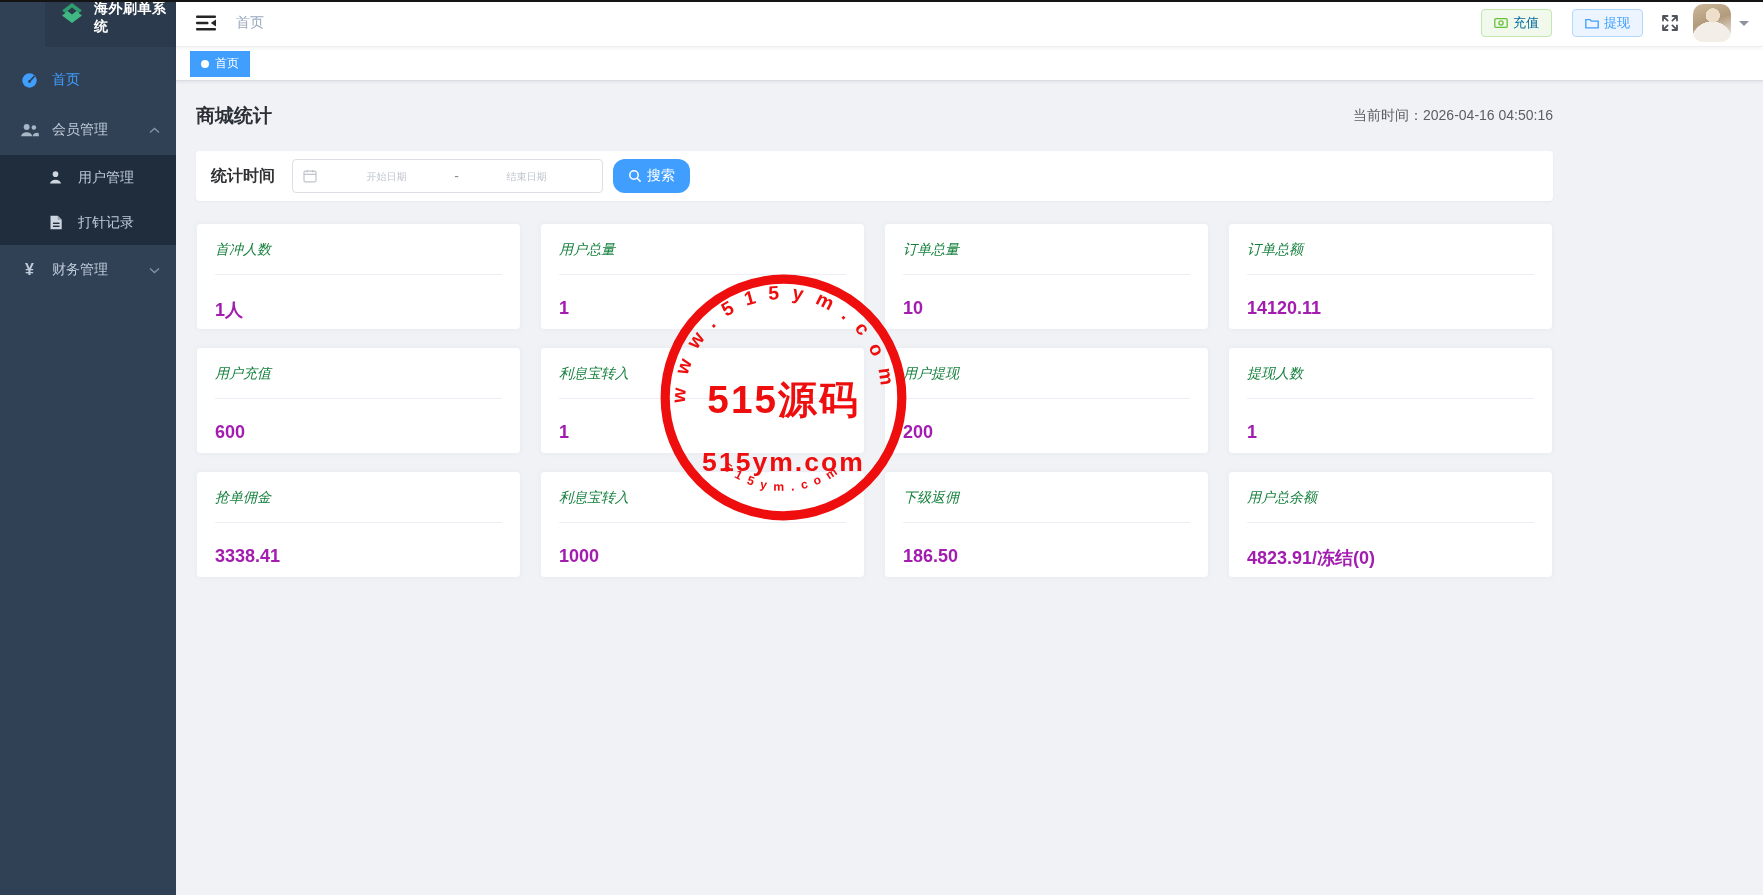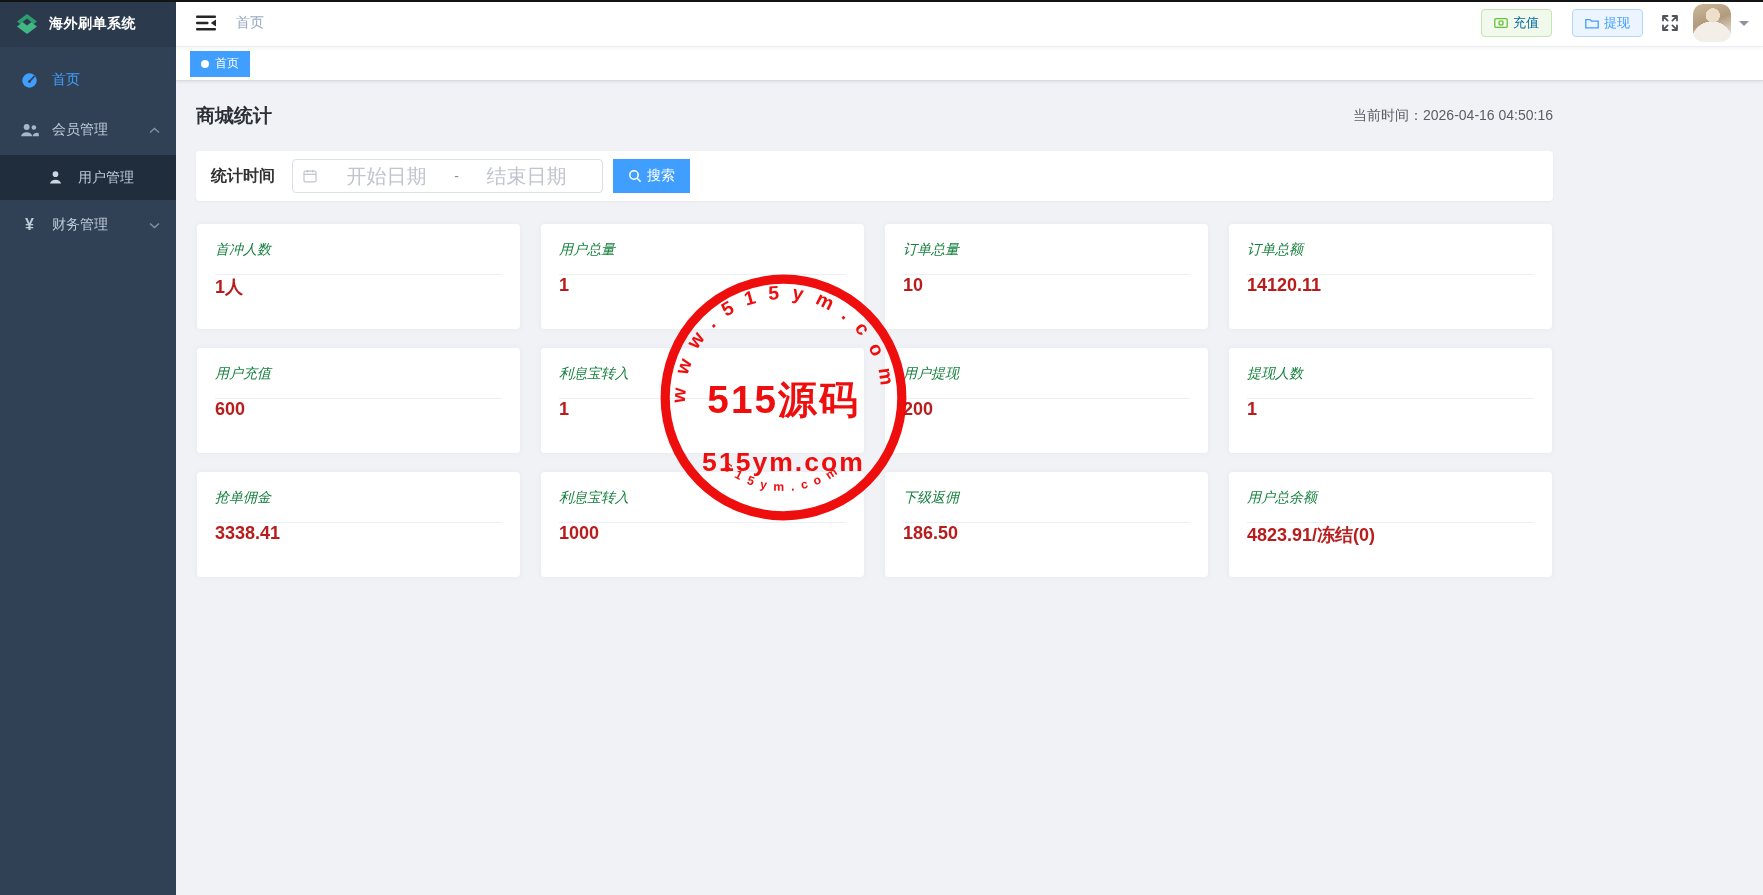--- a/index.html
+++ b/index.html
@@ -3,21 +3,21 @@
 <meta charset="utf-8">
 <style>
   * { box-sizing: border-box; margin: 0; padding: 0; }
   html,body { width:1763px; height:895px; overflow:hidden; }
   body { font-family:"Liberation Sans","DejaVu Sans",sans-serif; background:#f0f2f5; position:relative; }
   .top-edge { position:absolute; top:0; left:0; width:100%; height:2px; background:#141414; z-index:99; }
   .app { display:flex; width:100%; height:100%; }
 
   
   .sidebar { width:176px; flex-shrink:0; background:#304156; display:flex; flex-direction:column; }
-  .logo-bar { height:47px; background:#2c3a4d; display:flex; align-items:center; padding-left:14px; gap:9px; flex-shrink:0; cursor:pointer; }
+  .logo-bar { height:47px; background:#2c3a4d; display:flex; align-items:flex-start; padding-left:14px; gap:9px; flex-shrink:0; cursor:pointer;margin-left:45px; }
   .logo-title { color:#ffffff; font-weight:bold; font-size:14px; letter-spacing:0.5px; }
   .menu { padding-top:8px; }
   .menu-item { height:50px; display:flex; align-items:center; padding:0 16px 0 20px; color:#bfcbd9; font-size:14px; cursor:pointer; }
   .menu-item .mi-icon { width:19px; margin-right:13px; display:flex; justify-content:center; align-items:center; }
   .menu-item.active { color:#409eff; }
   .menu-item .chev { margin-left:auto; display:flex; }
   .submenu { background:#1f2d3d; }
   .submenu .menu-item { height:45px; padding-left:46px; }
   .yen-glyph { font-size:16px; font-weight:bold; color:#bfcbd9; }
 
@@ -48,30 +48,30 @@
   
   .page { flex:1; position:relative; overflow:hidden; }
   .content { margin-left:20px; width:1357px; }
   .page-head { height:70px; display:flex; align-items:center; justify-content:space-between; }
   .page-title { font-size:19px; font-weight:bold; color:#2b2f36; }
   .page-time { font-size:14px; color:#5a5e66; }
 
   .filter-card { background:#fff; border-radius:4px; height:50px; display:flex; align-items:center; padding-left:15px; box-shadow:0 1px 3px rgba(0,0,0,.04); }
   .filter-label { font-size:16px; font-weight:bold; color:#303133; margin-right:17px; }
   .date-range { width:311px; height:34px; border:1px solid #dcdfe6; border-radius:4px; display:flex; align-items:center; padding:0 10px; background:#fff; }
-  .date-range input { border:none; outline:none; flex:1; min-width:0; text-align:center; font-size:20px; color:#ec4899; background:transparent; font-family:inherit; }
+  .date-range input { border:none; outline:none; flex:1; min-width:0; text-align:center; font-size:10px; color:#ec4899; background:transparent; font-family:inherit; }
   .date-range input::placeholder { color:#bfc4cd; }
   .date-sep { color:#8a9099; font-size:14px; padding:0 2px; }
-  .btn-search { margin-left:10px; height:34px; padding:0 15px; background:#409eff; color:#fff; border:none; border-radius:0; font-size:14px; display:inline-flex; align-items:center; gap:5px; cursor:pointer; font-family:inherit; }
+  .btn-search { margin-left:10px; height:34px; padding:0 15px; background:#409eff; color:#fff; border:none; border-radius:12px; font-size:14px; display:inline-flex; align-items:center; gap:5px; cursor:pointer; font-family:inherit; }
 
   .cards { margin-top:22px; display:grid; grid-template-columns:repeat(4,1fr); gap:17px 19px; }
   .card { background:#fff; border:1px solid #ebeef5; border-radius:4px; height:107px; padding:17px 18px 0; box-shadow:0 0 6px rgba(0,0,0,.03); }
   .card-title { font-size:14px; color:#15803d;font-style:italic; }
   .card-divider { height:1px; background:#ebeef5; margin-top:15px; }
-  .card-value { font-size:18px; font-weight:bold; color:#b91c1c; }
+  .card-value { margin-top:23px; font-size:18px; font-weight:bold; color:#a21caf; }
 
   
   .stamp { position:absolute; left:480px; top:189px; width:255px; height:255px; pointer-events:none; z-index:10; opacity:.95; }
 </style>
 </head>
 <body>
 
 <div class="top-edge"></div>
 
 <div class="app">
@@ -120,20 +120,31 @@
 
       <div class="submenu">
         <div class="menu-item">
           <span class="mi-icon">
             <svg width="15" height="15" viewBox="0 0 16 16" fill="#ccd5e0">
               <circle cx="8" cy="4.4" r="3"></circle>
               <path d="M2 14.4 a6.2 5.4 0 0 1 12 0 z"></path>
             </svg>
           </span>
           <span>用户管理</span>
+        </div>
+        <div class="menu-item">
+          <span class="mi-icon">
+            <svg width="14" height="15" viewBox="0 0 14 15" fill="#ccd5e0">
+              <path d="M1.5 0.8 h7.2 l4 4 v9.4 h-11.2 z"></path>
+              <path d="M8.7 0.8 v4 h4 z" fill="#8fa0b3"></path>
+              <rect x="4" y="7.6" width="6.5" height="1.4" fill="#1f2d3d"></rect>
+              <rect x="4" y="10.6" width="6.5" height="1.4" fill="#1f2d3d"></rect>
+            </svg>
+          </span>
+          <span>打针记录</span>
         </div>
       </div>
 
       <div class="menu-item">
         <span class="mi-icon">
             <span class="yen-glyph">¥</span>
           </span>
         <span>财务管理</span>
         <span class="chev">
           <svg width="11" height="7" viewBox="0 0 11 7" fill="none" stroke="#85919f" stroke-width="1.4">

